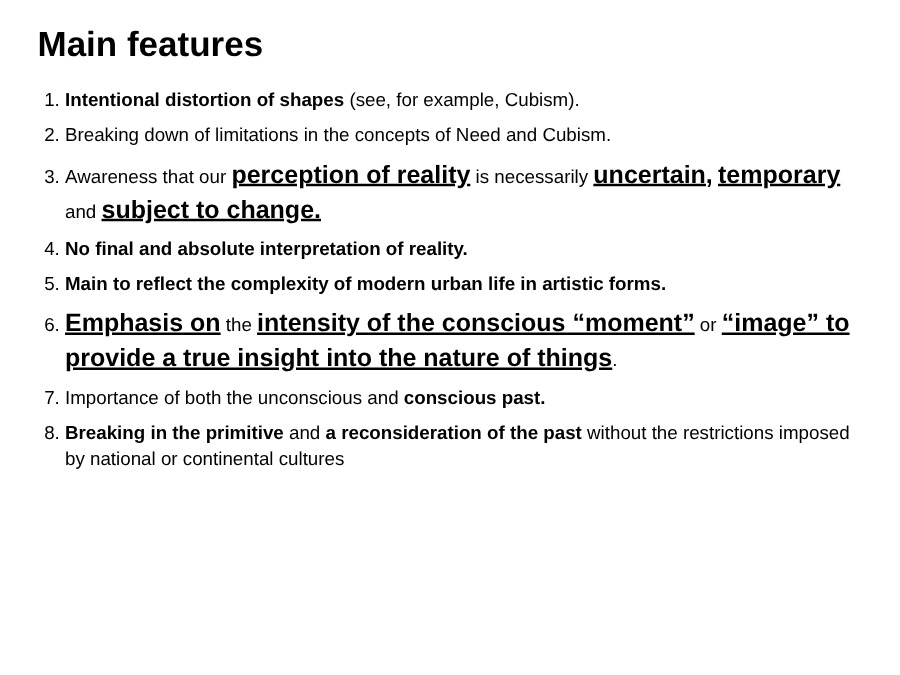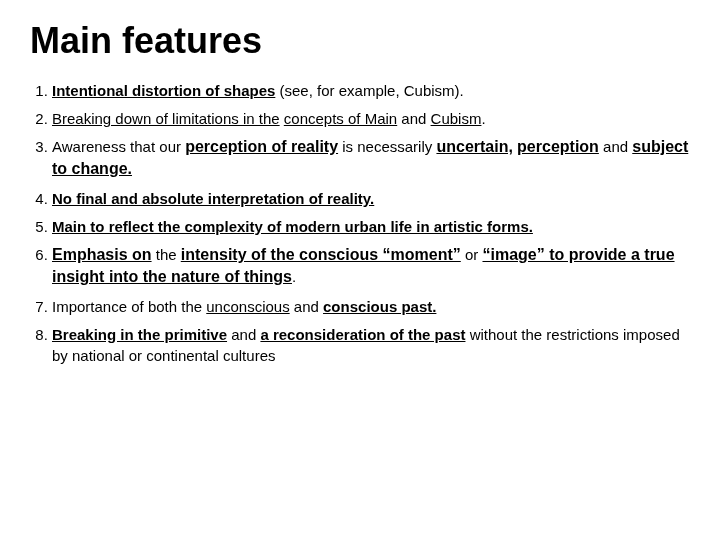--- a/index.html
+++ b/index.html
@@ -6,46 +6,46 @@
     body {
       background: #fff;
       font-family: Arial, sans-serif;
       font-size: 15px;
       color: #000;
       width: 720px;
       min-height: 540px;
       padding: 20px 30px 20px 30px;
     }
     h1 {
-      font-size: 36px;
+      font-size: 28px;
       font-weight: bold;
       margin-bottom: 18px;
     }
     ol {
       padding-left: 22px;
     }
     ol li {
       margin-bottom: 7px;
       line-height: 1.4;
     }
-    .underline { text-decoration: underline; }
+    .underline { }
     .bold { font-weight: bold; }
     .bold-large-underline {
       font-weight: bold;
-      font-size: 16px;
+      font-size: 20px;
       text-decoration: underline;
     }
   </style>
 </head>
 <body>
 
 <h1>Main features</h1>
 
 <ol id="features-list">
 <li><span class="underline bold">Intentional  distortion of shapes</span> (see, for example, Cubism).</li>
-    <li><span class="underline">Breaking down of limitations in the</span> <span class="underline">concepts of Main</span> and <span class="underline">Cubism</span>.</li>
-    <li>Awareness that our <span class="bold-large-underline">perception of reality</span> is necessarily <span class="bold-large-underline">uncertain,</span> <span class="bold-large-underline">perception</span> and <span class="bold-large-underline">subject to change.</span></li>
+    <li><span class="underline">Breaking down of limitations in the</span> <span class="underline">concepts of Need</span> and <span class="underline">Cubism</span>.</li>
+    <li>Awareness that our <span class="bold-large-underline">perception of reality</span> is necessarily <span class="bold-large-underline">uncertain,</span> <span class="bold-large-underline">temporary</span> and <span class="bold-large-underline">subject to change.</span></li>
     <li><span class="underline bold">No final and absolute interpretation of reality.</span></li>
     <li><span class="underline bold">Main to reflect the complexity of modern urban life in artistic forms.</span></li>
     <li><span class="bold-large-underline">Emphasis on</span> the <span class="bold-large-underline">intensity of the conscious “moment”</span> or <span class="bold-large-underline">“image” to provide a true insight into the nature of things</span>.</li>
     <li>Importance of both the <span class="underline">unconscious</span> and <span class="underline bold">conscious past.</span></li>
     <li><span class="underline bold">Breaking in the primitive</span> and <span class="underline bold">a reconsideration of the past</span> without the restrictions imposed by national or continental cultures</li>
   </ol>
 
 </body></html>

